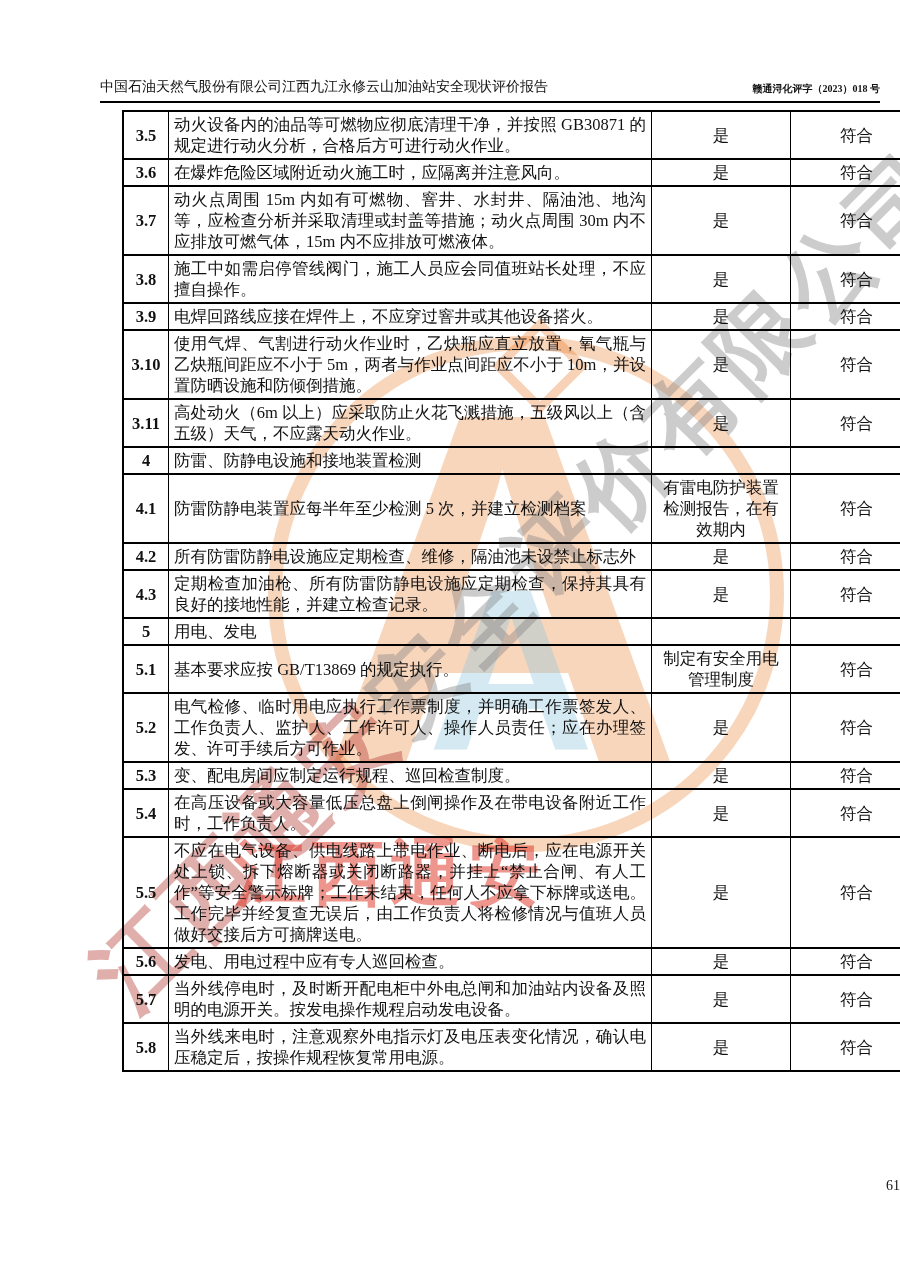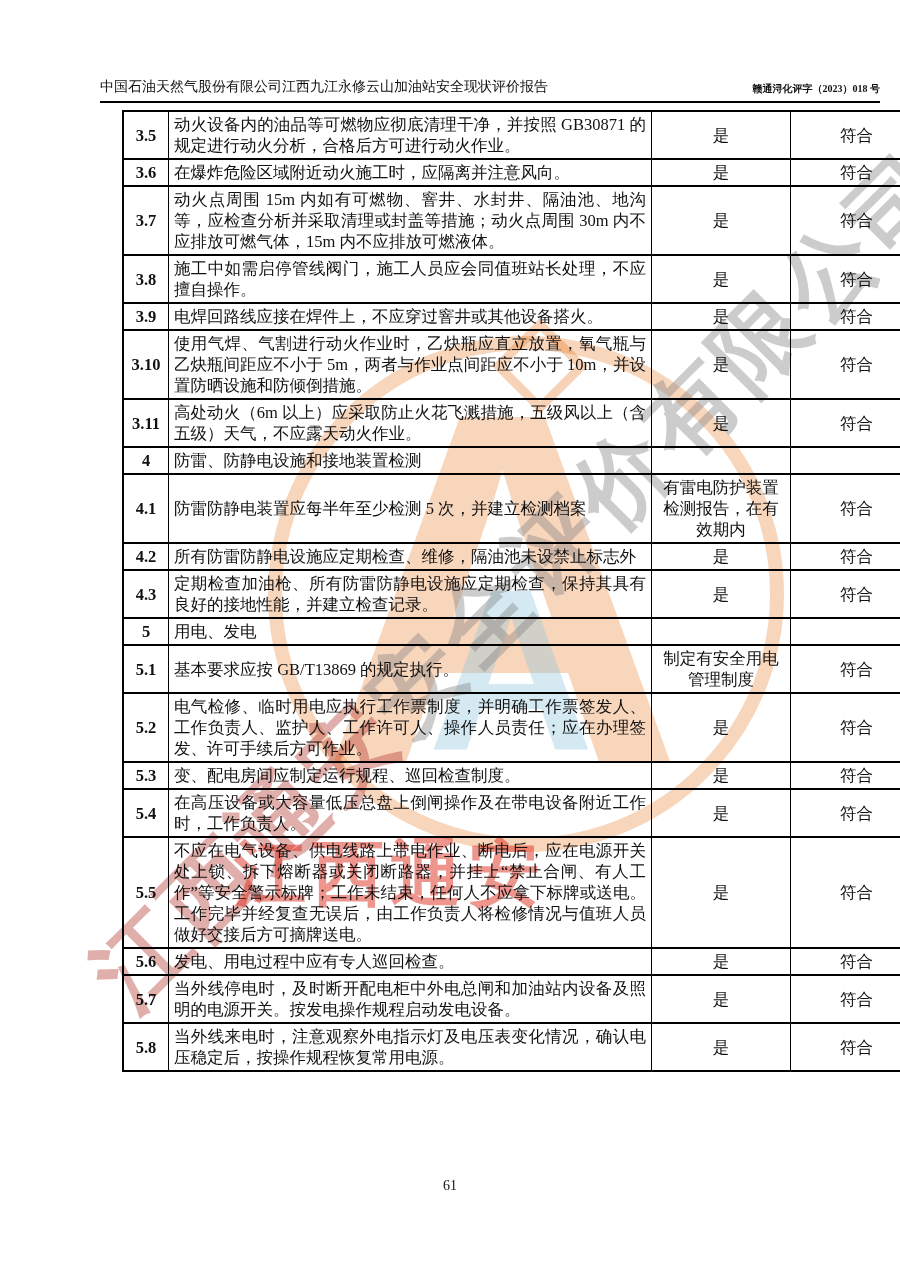--- a/index.html
+++ b/index.html
@@ -69,21 +69,21 @@
   
   .conclusion{
     position:absolute;left:82px;top:1038px;width:776px;z-index:1;
     margin:0;font-size:23px;line-height:44px;letter-spacing:0.5px;
     text-align:justify;text-indent:2em;
   }
 
   
   .page-number{
     position:absolute;left:0;top:1178px;width:900px;z-index:1;
-    text-align:center;font-size:14px;
+    text-align:right;font-size:14px;
   }
 </style>
 </head>
 <body>
 
 <div class="page">
 
   <div class="watermark">
     <div class="wm-ring"></div>
     <div class="wm-diamond"></div>

